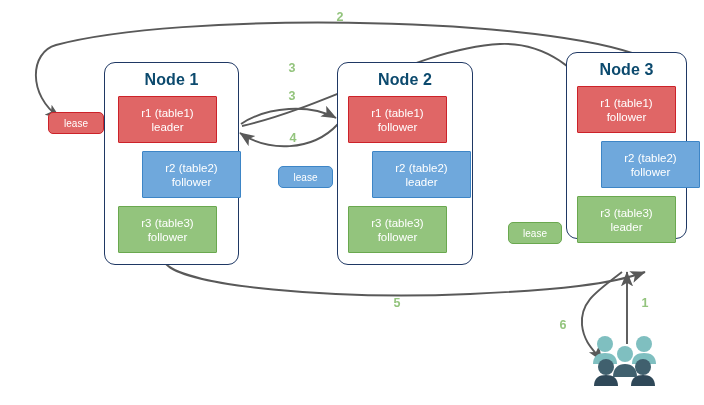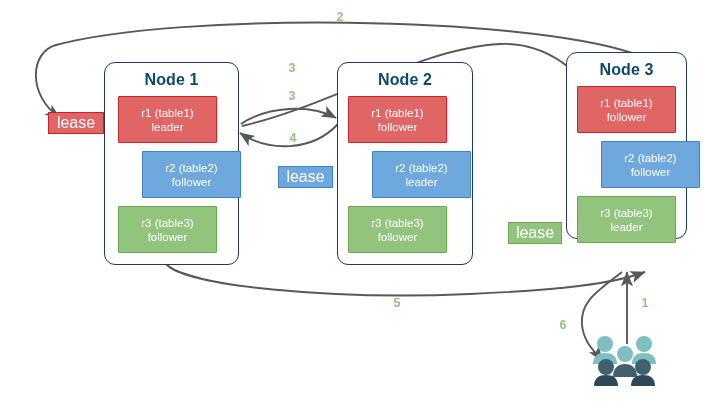--- a/index.html
+++ b/index.html
@@ -58,27 +58,27 @@
     line-height: 14px;
     text-align: center;
   }
   .replica.red   { background: #e06666; border: 1.6px solid #cc2229; }
   .replica.blue  { background: #6fa8dc; border: 1.6px solid #3d85c6; margin-left: 24px; }
   .replica.green { background: #93c47d; border: 1.6px solid #6aa84f; text-align: right; }
 
   .lease {
     position: absolute;
     height: 22px;
-    border-radius: 0;
+    border-radius: 5px;
     box-sizing: border-box;
     display: flex;
     align-items: center;
     justify-content: center;
     color: #ffffff;
-    font-size: 16px;
+    font-size: 10px;
   }
   .lease.red   { background: #e06666; border: 1.6px solid #cc2229; }
   .lease.blue  { background: #6fa8dc; border: 1.6px solid #3d85c6; }
   .lease.green { background: #93c47d; border: 1.6px solid #6aa84f; }
 
   .step-label {
     position: absolute;
     color: #93c47d;
     font-size: 12.5px;
     font-weight: bold;

